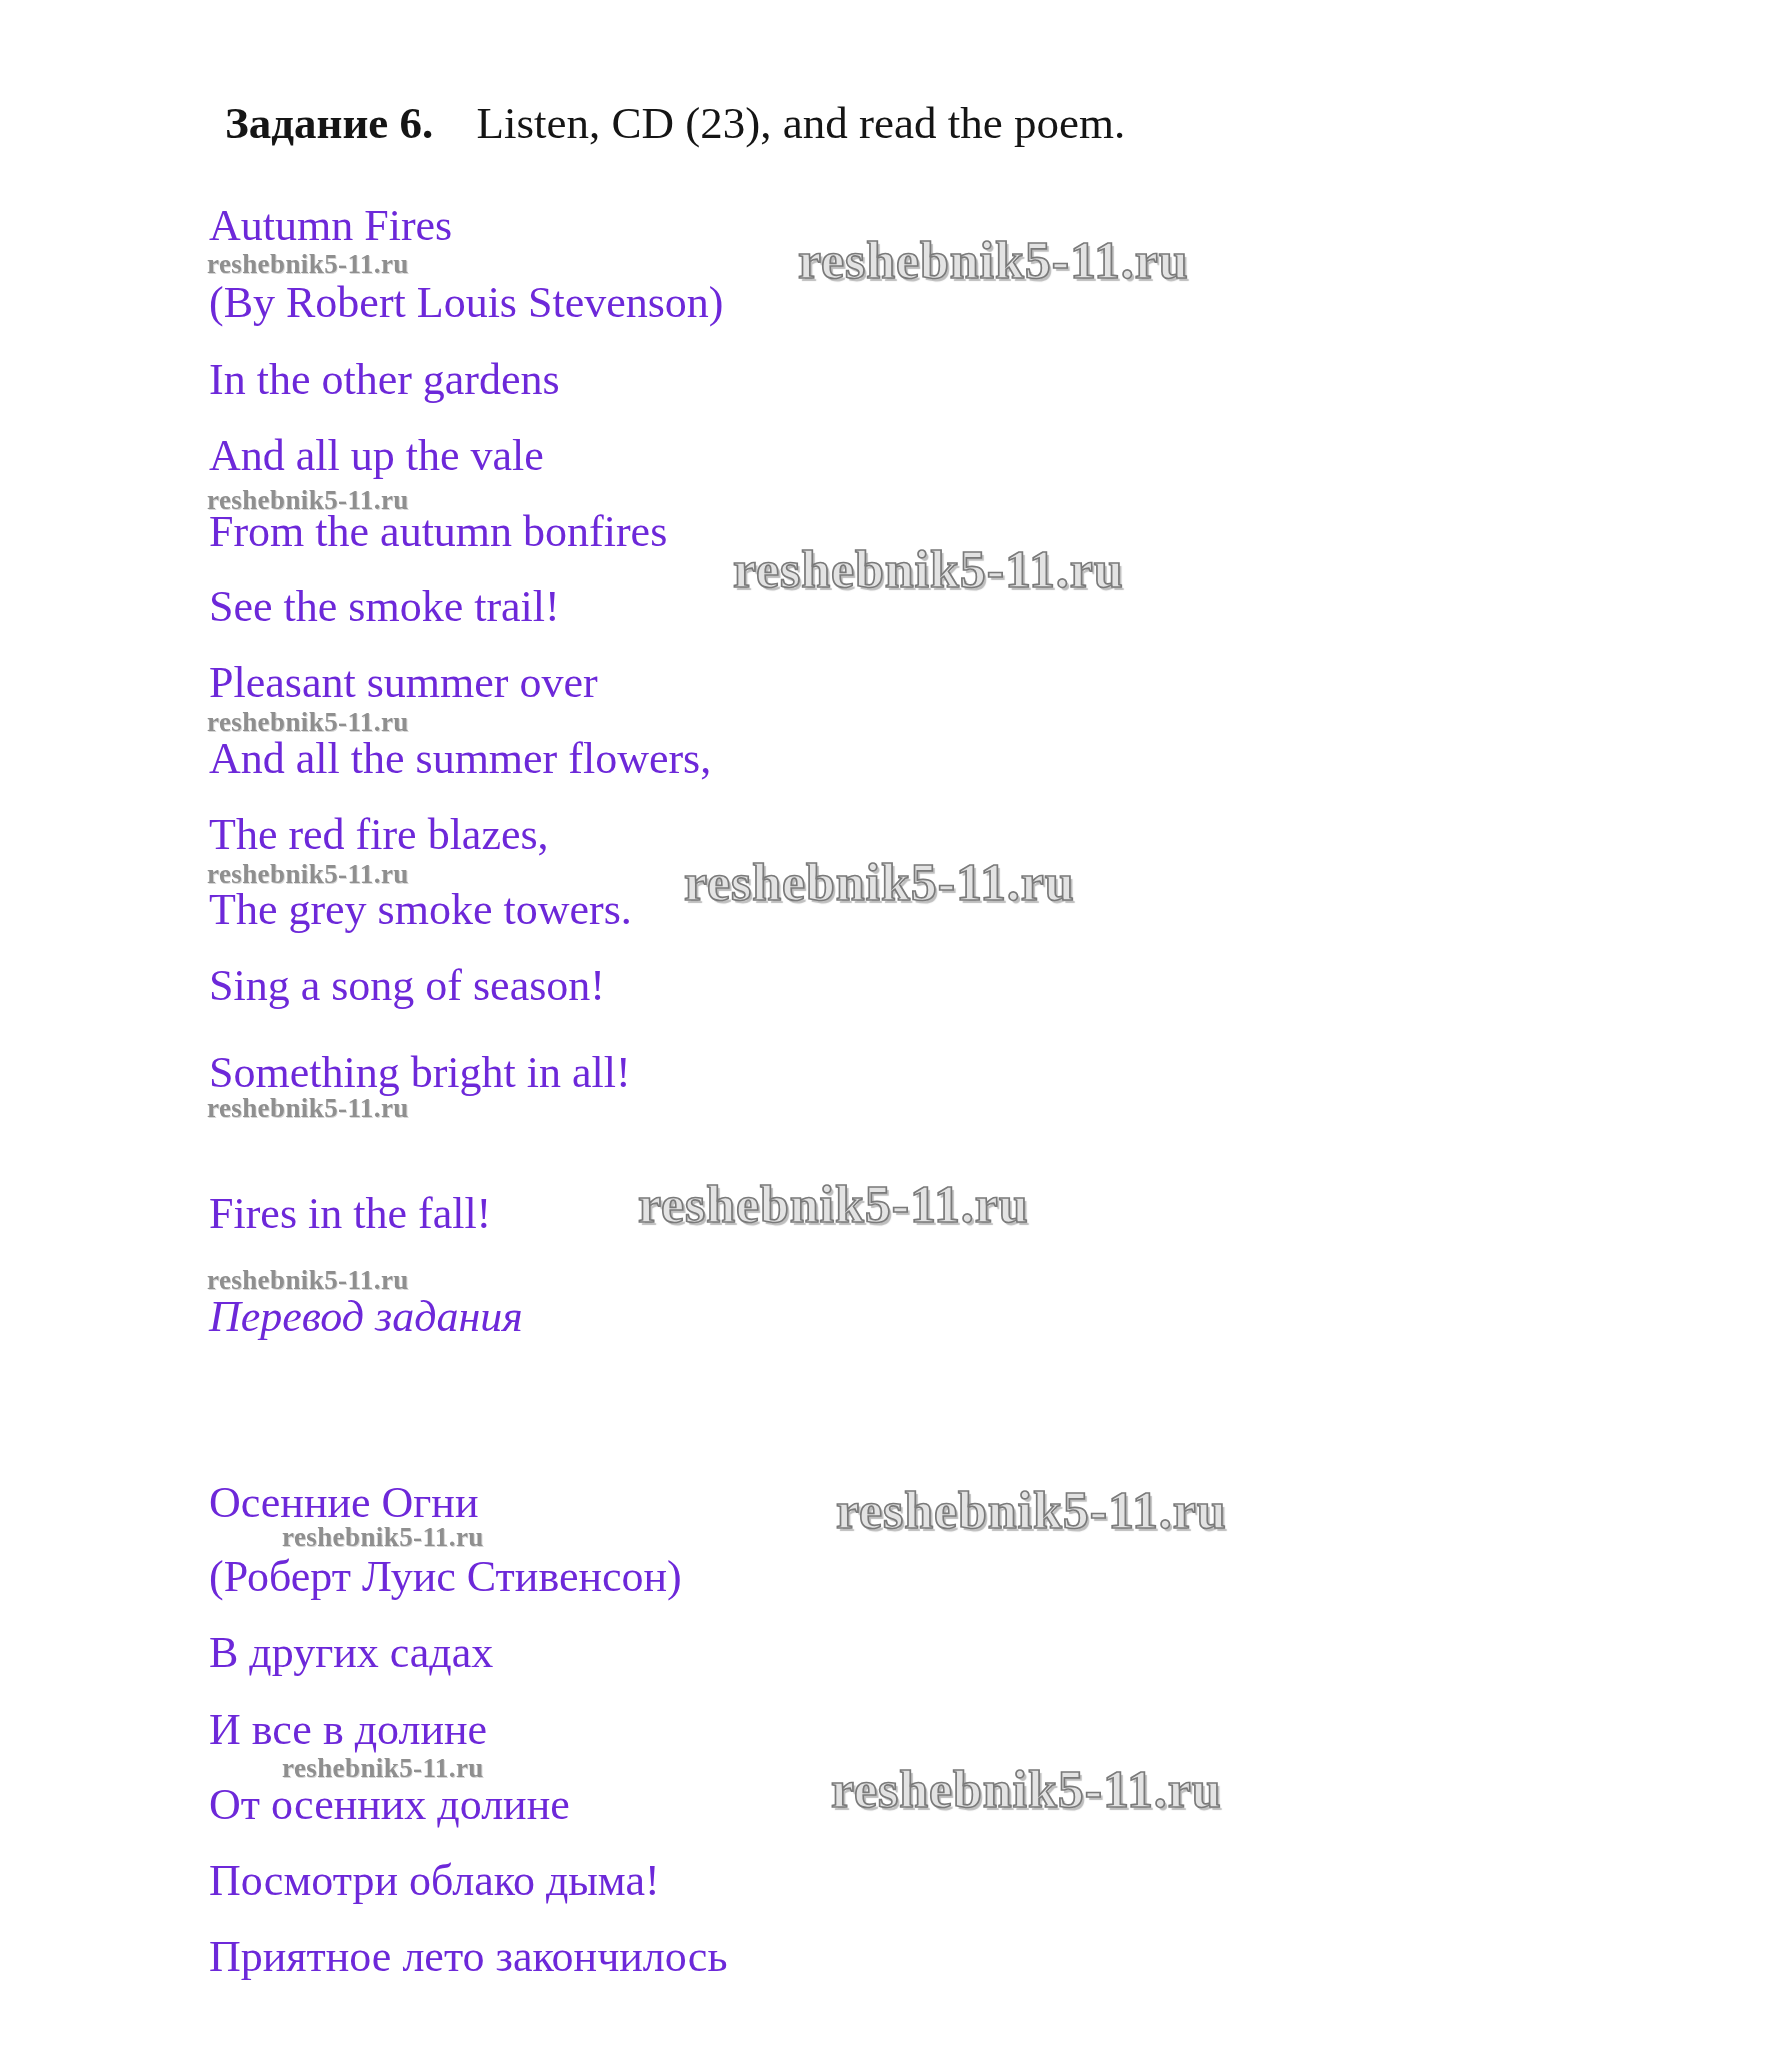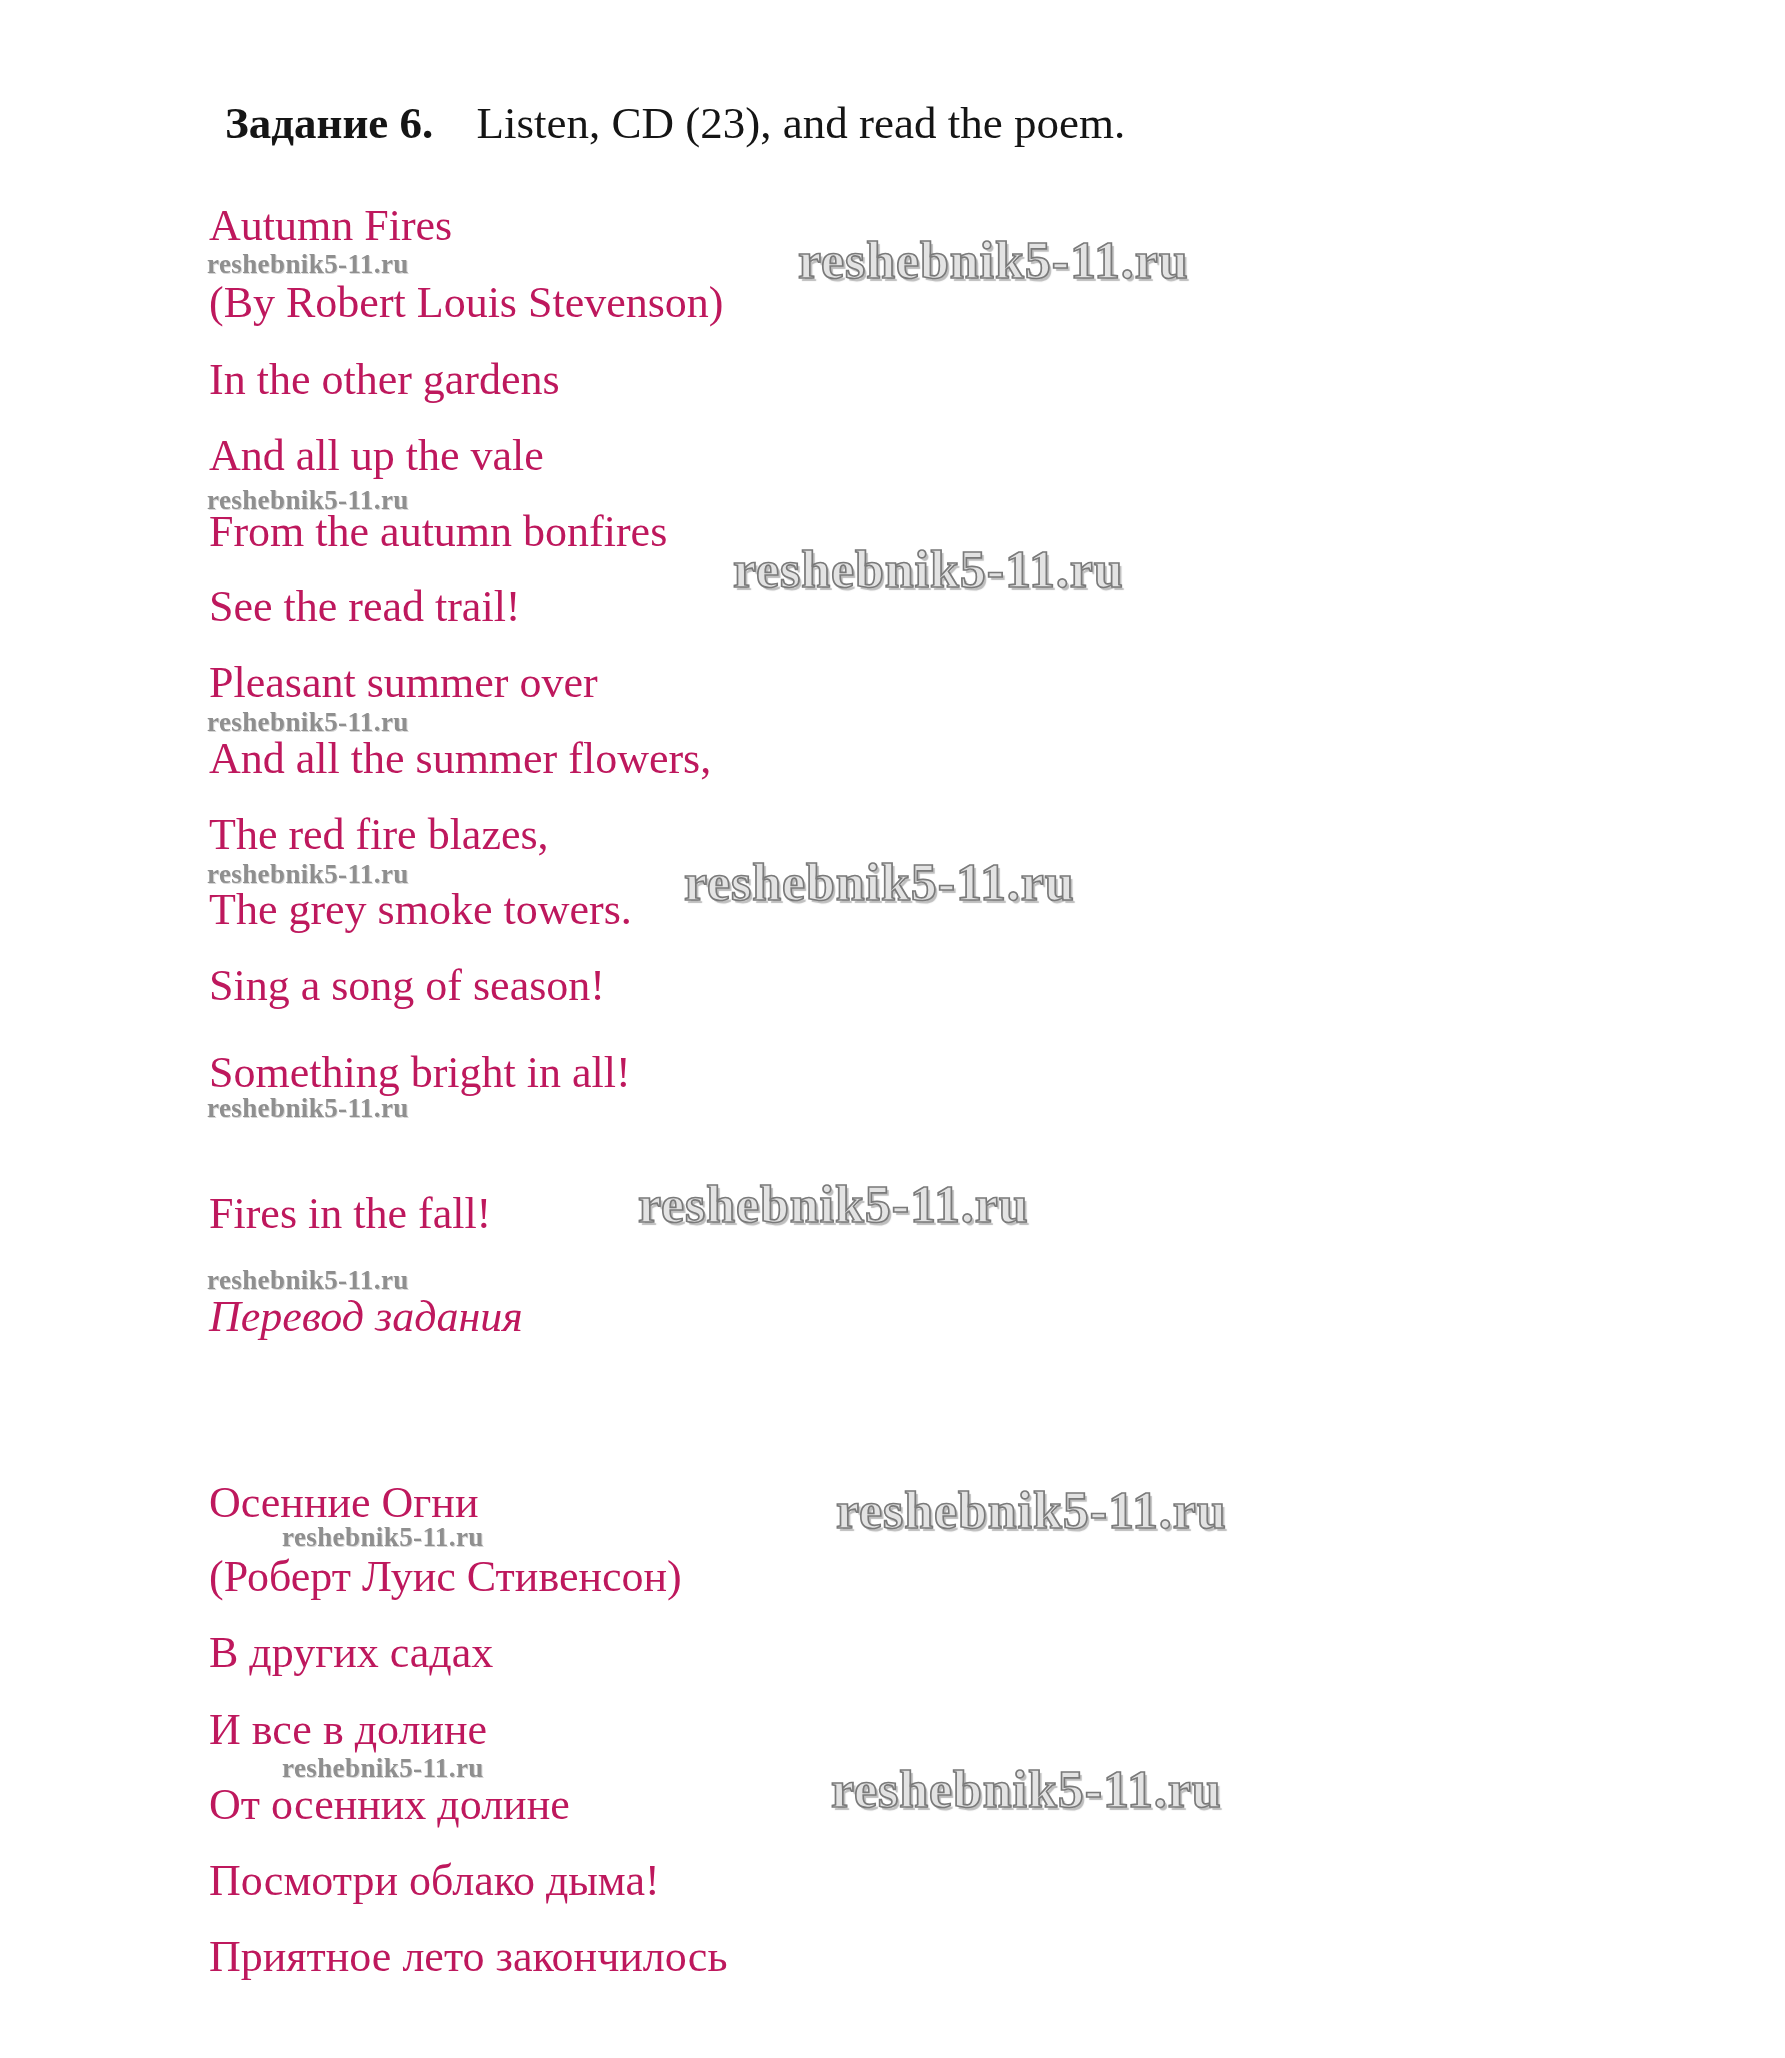--- a/index.html
+++ b/index.html
@@ -24,21 +24,21 @@
     font-size: 45px;
     color: #151515;
     white-space: nowrap;
   }
   .heading .bold { font-weight: bold; }
   .line {
     position: absolute;
     left: 145px;
     font-size: 44px;
     line-height: 1.15;
-    color: #be185d;
+    color: #6d28d9;
     white-space: nowrap;
   }
   .italic { font-style: italic; }
   .wm-small {
     position: absolute;
     font-family: "Liberation Serif", serif;
     font-weight: bold;
     font-size: 27px;
     color: #8f8f8f;
     letter-spacing: 0.4px;
@@ -62,21 +62,21 @@
 
 <div class="page">
 
   <p class="heading"><span class="bold">Задание 6.</span><span> Listen, CD (23), and read the poem.</span></p>
 
   <p class="line" style="top:137px">Autumn Fires</p>
   <p class="line" style="top:214px">(By Robert Louis Stevenson)</p>
   <p class="line" style="top:291px">In the other gardens</p>
   <p class="line" style="top:367px">And all up the vale</p>
   <p class="line" style="top:443px">From the autumn bonfires</p>
-  <p class="line" style="top:518px">See the read trail!</p>
+  <p class="line" style="top:518px">See the smoke trail!</p>
   <p class="line" style="top:594px">Pleasant summer over</p>
   <p class="line" style="top:670px">And all the summer flowers,</p>
   <p class="line" style="top:746px">The red fire blazes,</p>
   <p class="line" style="top:821px">The grey smoke towers.</p>
   <p class="line" style="top:897px">Sing a song of season!</p>
   <p class="line" style="top:984px">Something bright in all!</p>
   <p class="line" style="top:1125px">Fires in the fall!</p>
 
   <p class="line italic" style="top:1228px">Перевод задания</p>
   <p class="line" style="top:1414px">Осенние Огни</p>

